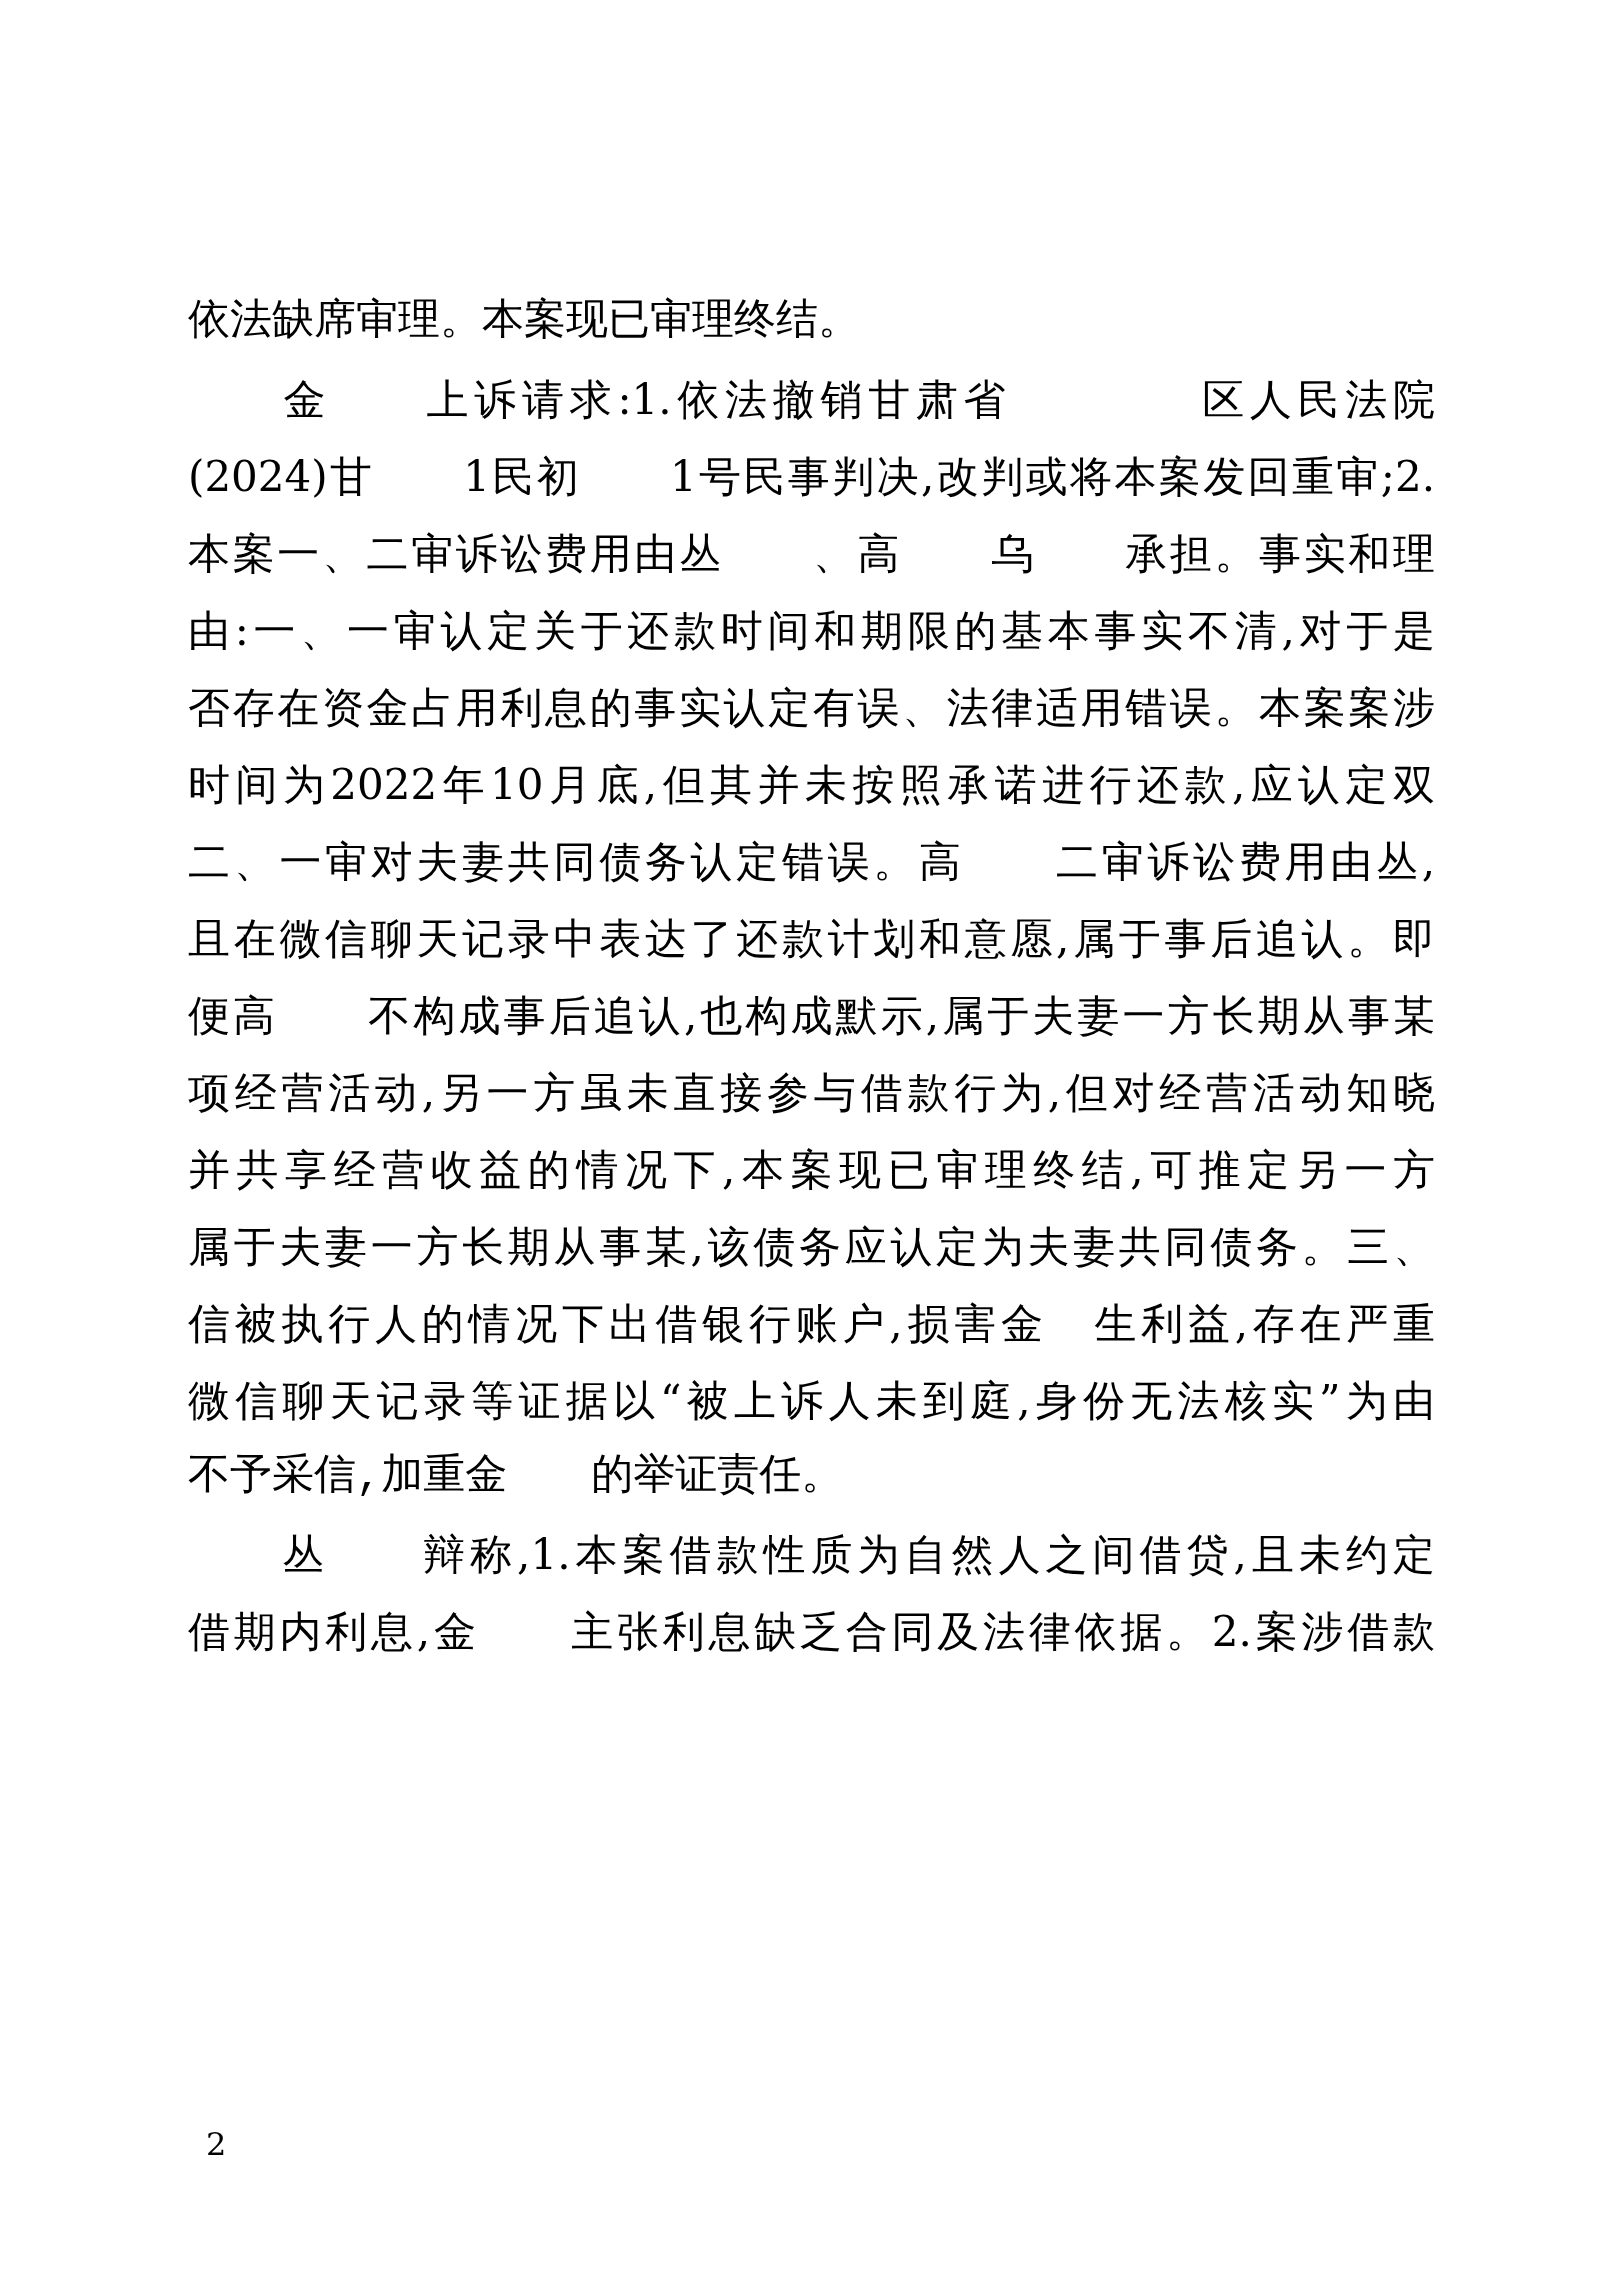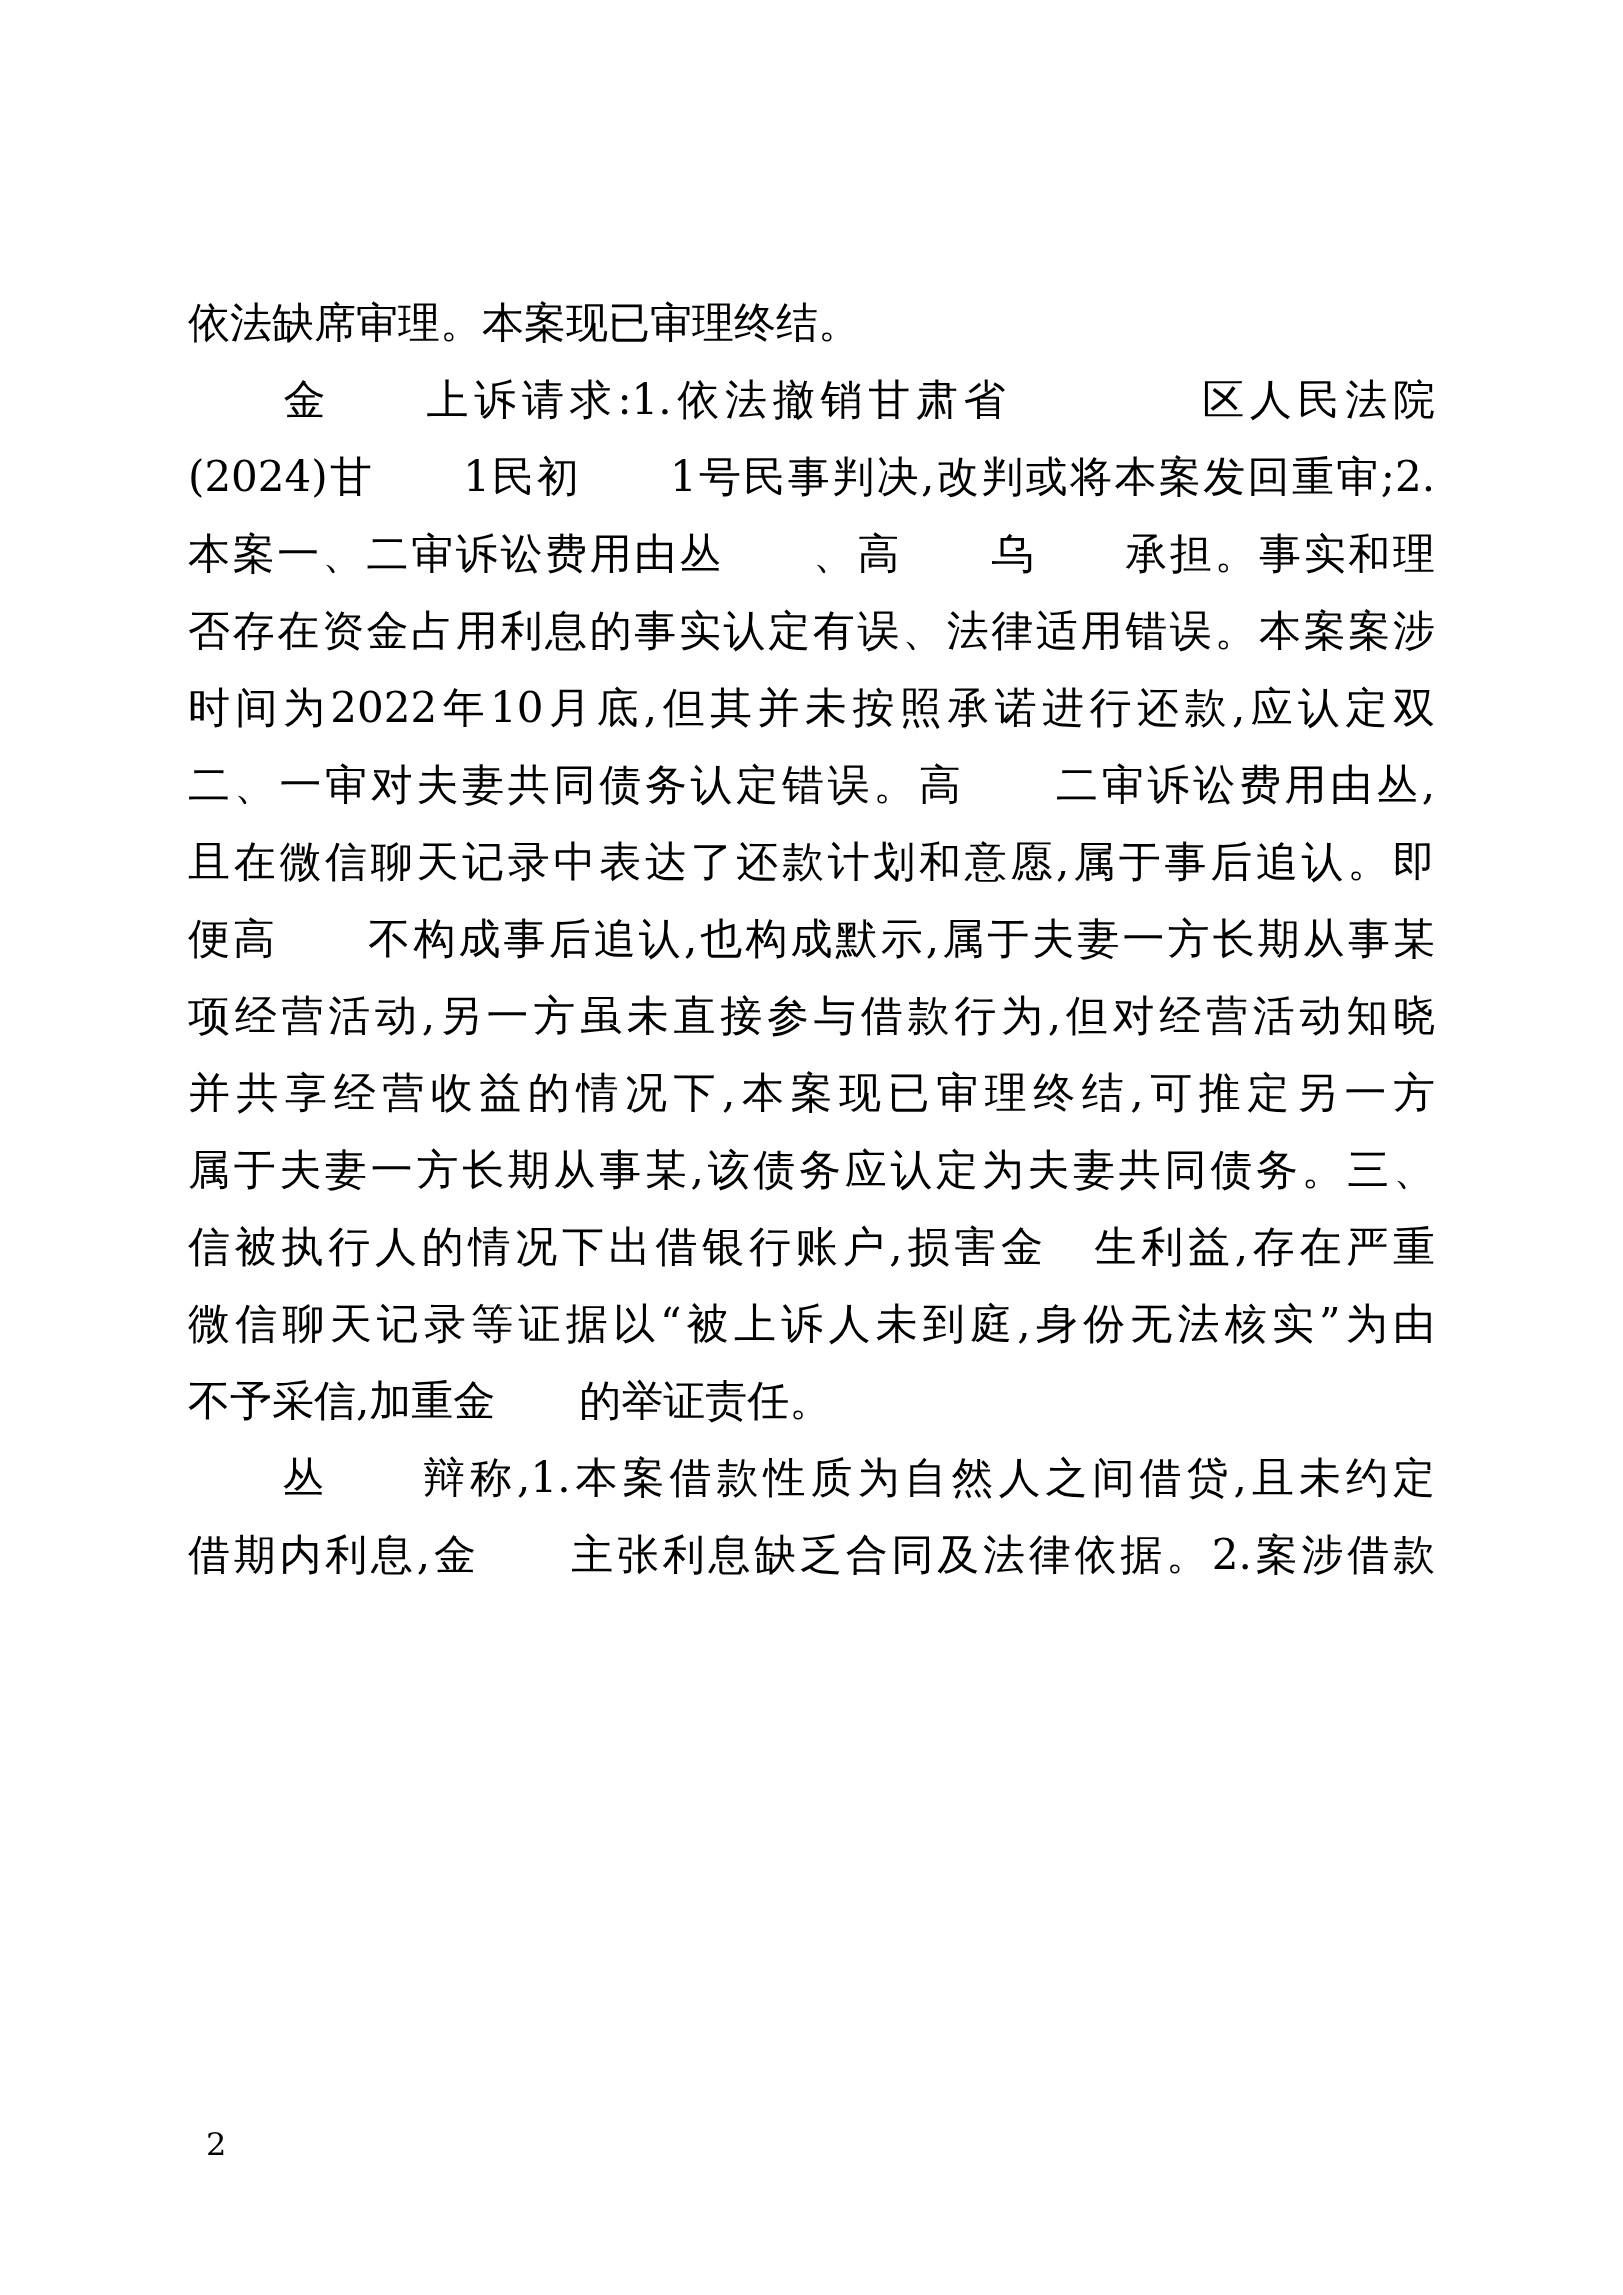--- a/index.html
+++ b/index.html
@@ -27,40 +27,42 @@
   }
   .doc-line {
     height: 77px;
     text-align: justify;
     text-align-last: justify;
     overflow: visible;
   }
   .doc-line.para-end {
     text-align: center;
     text-align-last: left;
+    font-family: Liberation Mono, monospace;
   }
   .page-number {
     position: absolute;
     left: 206px;
     top: 2126px;
     font-family: "DejaVu Serif", "Liberation Serif", serif;
     font-size: 32px;
     line-height: 37px;
     color: #000000;
   }
 </style>
 </head>
 <body>
 
 <div class="page">
   <div class="doc-text">
     <div class="doc-line para-end">依法缺席审理。本案现已审理终结。</div>
     <div class="doc-line">　　金　　上诉请求:1.依法撤销甘肃省　　　　区人民法院</div>
     <div class="doc-line">(2024)甘　　1民初　　1号民事判决,改判或将本案发回重审;2.</div>
     <div class="doc-line">本案一、二审诉讼费用由丛　　、高　　乌　　承担。事实和理</div>
+    <div class="doc-line">由:一、一审认定关于还款时间和期限的基本事实不清,对于是</div>
     <div class="doc-line">否存在资金占用利息的事实认定有误、法律适用错误。本案案涉</div>
     <div class="doc-line">时间为2022年10月底,但其并未按照承诺进行还款,应认定双</div>
     <div class="doc-line">二、一审对夫妻共同债务认定错误。高　　二审诉讼费用由丛,</div>
     <div class="doc-line">且在微信聊天记录中表达了还款计划和意愿,属于事后追认。即</div>
     <div class="doc-line">便高　　不构成事后追认,也构成默示,属于夫妻一方长期从事某</div>
     <div class="doc-line">项经营活动,另一方虽未直接参与借款行为,但对经营活动知晓</div>
     <div class="doc-line">并共享经营收益的情况下,本案现已审理终结,可推定另一方</div>
     <div class="doc-line">属于夫妻一方长期从事某,该债务应认定为夫妻共同债务。三、</div>
     <div class="doc-line">信被执行人的情况下出借银行账户,损害金　生利益,存在严重</div>
     <div class="doc-line">微信聊天记录等证据以“被上诉人未到庭,身份无法核实”为由</div>

